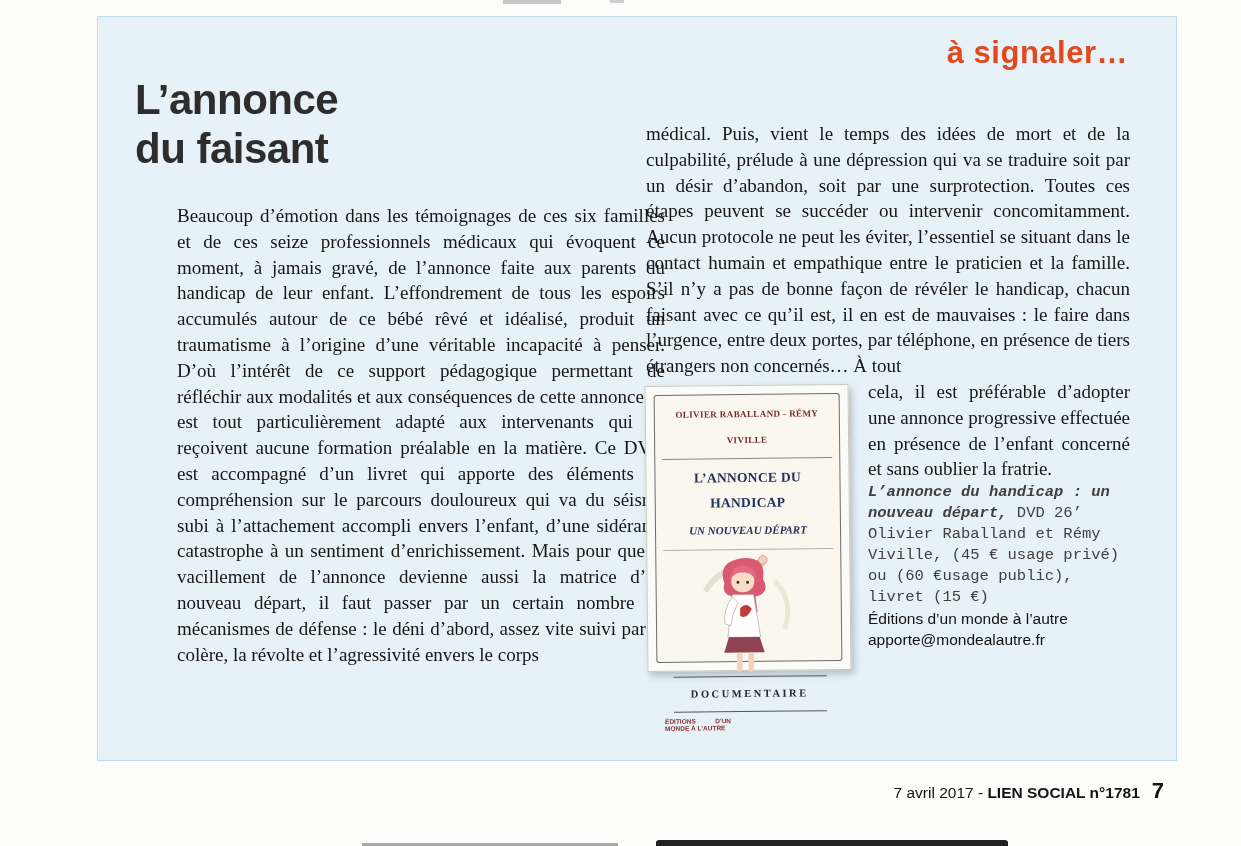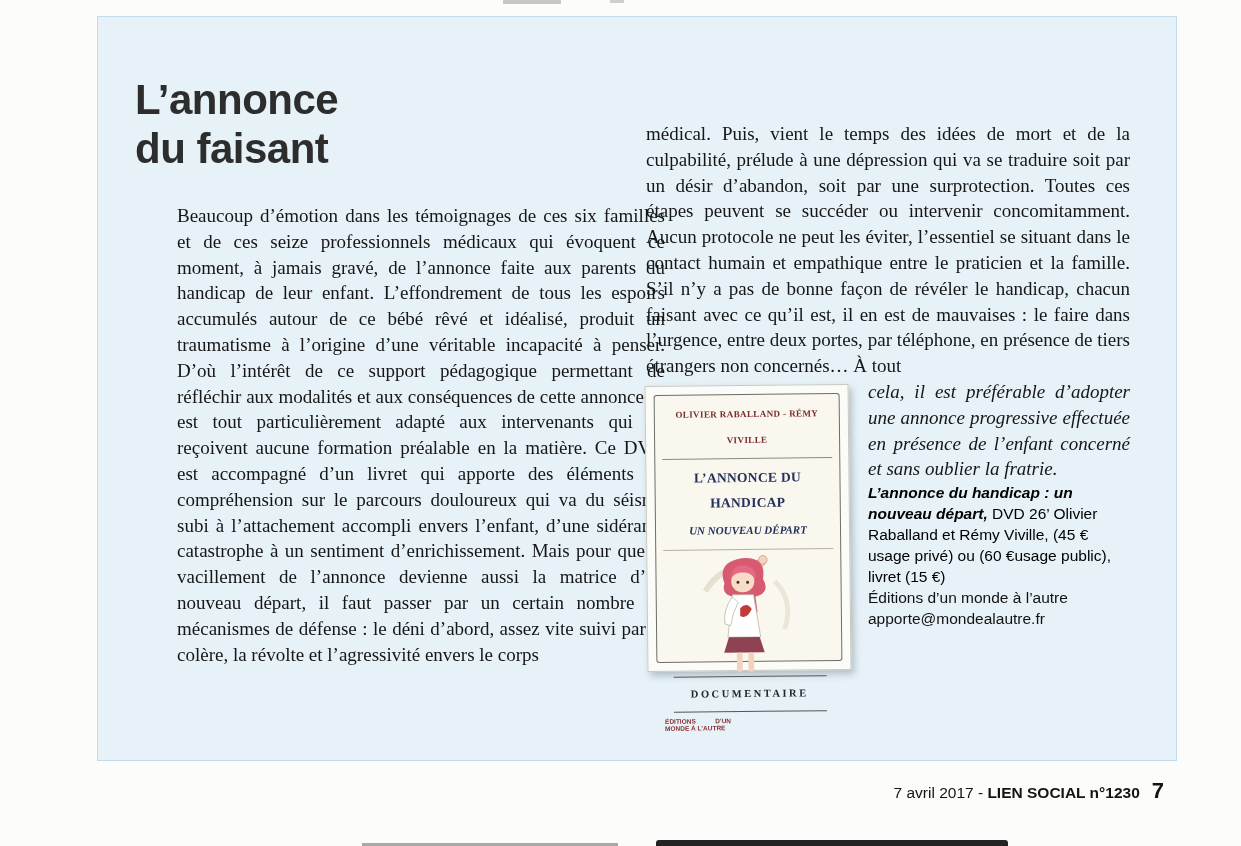--- a/index.html
+++ b/index.html
@@ -42,21 +42,21 @@
   .col{
     position:absolute;
     font-size:19px;
     line-height:25.8px;
     color:#161616;
     text-align:justify;
   }
   .col p{margin:0;}
   .col-left{left:37px;top:186px;width:488px;margin-left:42px;}
   .col-right{left:548px;top:104px;width:484px;}
-  .col2-part2{margin:0;font-style:italic;}
+  .col2-part2{margin:0;}
   .dvd-wrap{
     float:left;
     width:206px;
     margin:6px 16px 20px 0;
   }
   .dvd-cover{
     width:204px;height:286px;
     background:#fbfbf7;
     border:1px solid #c9c9c3;
     box-shadow:3px 4px 7px rgba(60,70,80,0.30);
@@ -120,24 +120,24 @@
     align-self:flex-start;
     margin-top:5px;
     width:66px;
     font-family:"Liberation Sans", sans-serif;
     font-size:6.5px;line-height:7.5px;
     font-weight:bold;
     color:#8c3030;
   }
   .caption-text{
     margin:52px 0 0 0;
-    font-family:Liberation Sans, sans-serif;
+    font-family:Liberation Mono, monospace;
     font-size:15.5px;
     line-height:21px;
-    color:#000000;
+    color:#404040;
     text-align:left;
   }
   .caption-lead{font-weight:bold;font-style:italic;}
   .caption-line{
     font-family:"Liberation Sans", sans-serif;
     font-size:15.5px;line-height:21px;color:#121212;margin:0;
   }
   .footer{
     position:absolute;
     top:778px;right:77px;
@@ -154,20 +154,21 @@
   .artifact-t1{left:503px;top:0;width:58px;height:4px;background:#c7c7c7;}
   .artifact-t2{left:610px;top:0;width:14px;height:3px;background:#cfcfcf;}
 </style>
 </head>
 <body>
 
 <div class="scan-page">
 
   <div class="panel">
 
+    <div class="section-label">à signaler…</div>
 
     <h1 class="article-title" style="margin:0;">
       <span>L’annonce</span>
       <span>du faisant</span>
     </h1>
 
     <div class="col col-left">
       <p>Beaucoup d’émotion dans les témoignages de ces six familles et de ces seize professionnels médicaux qui évoquent ce moment, à jamais gravé, de l’annonce faite aux parents du handicap de leur enfant. L’effondrement de tous les espoirs accumulés autour de ce bébé rêvé et idéalisé, produit un traumatisme à l’origine d’une véritable incapacité à penser. D’où l’intérêt de ce support pédagogique permettant de réfléchir aux modalités et aux conséquences de cette annonce. Il est tout particulièrement adapté aux intervenants qui ne reçoivent aucune formation préalable en la matière. Ce DVD est accompagné d’un livret qui apporte des éléments de compréhension sur le parcours douloureux qui va du séisme subi à l’attachement accompli envers l’enfant, d’une sidérante catastrophe à un sentiment d’enrichissement. Mais pour que le vacillement de l’annonce devienne aussi la matrice d’un nouveau départ, il faut passer par un certain nombre de mécanismes de défense : le déni d’abord, assez vite suivi par la colère, la révolte et l’agressivité envers le corps</p>
     </div>
 
@@ -208,21 +209,21 @@
       <p class="col2-part2">cela, il est préférable d’adopter une annonce progressive effectuée en présence de l’enfant concerné et sans oublier la fratrie.</p>
 
       <p class="caption-text"><span class="caption-lead">L’annonce du handicap : un nouveau départ,</span> <span>DVD 26’ Olivier Raballand et Rémy Viville, (45 € usage privé) ou (60 €usage public), livret (15 €)</span></p>
       <p class="caption-line">Éditions d’un monde à l’autre</p>
       <p class="caption-line">apporte@mondealautre.fr</p>
     </div>
 
   </div>
 
   <div class="footer">
-    <span class="footer-meta"><span>7 avril 2017 - </span><span class="footer-journal">LIEN SOCIAL n°1230</span></span>
+    <span class="footer-meta"><span>7 avril 2017 - </span><span class="footer-journal">LIEN SOCIAL n°1781</span></span>
     <span class="footer-page">7</span>
   </div>
 
   <div class="artifact artifact-t1"></div>
   <div class="artifact artifact-t2"></div>
   <div class="artifact artifact-b2"></div>
   <div class="artifact artifact-b1"></div>
 
 </div>
 

